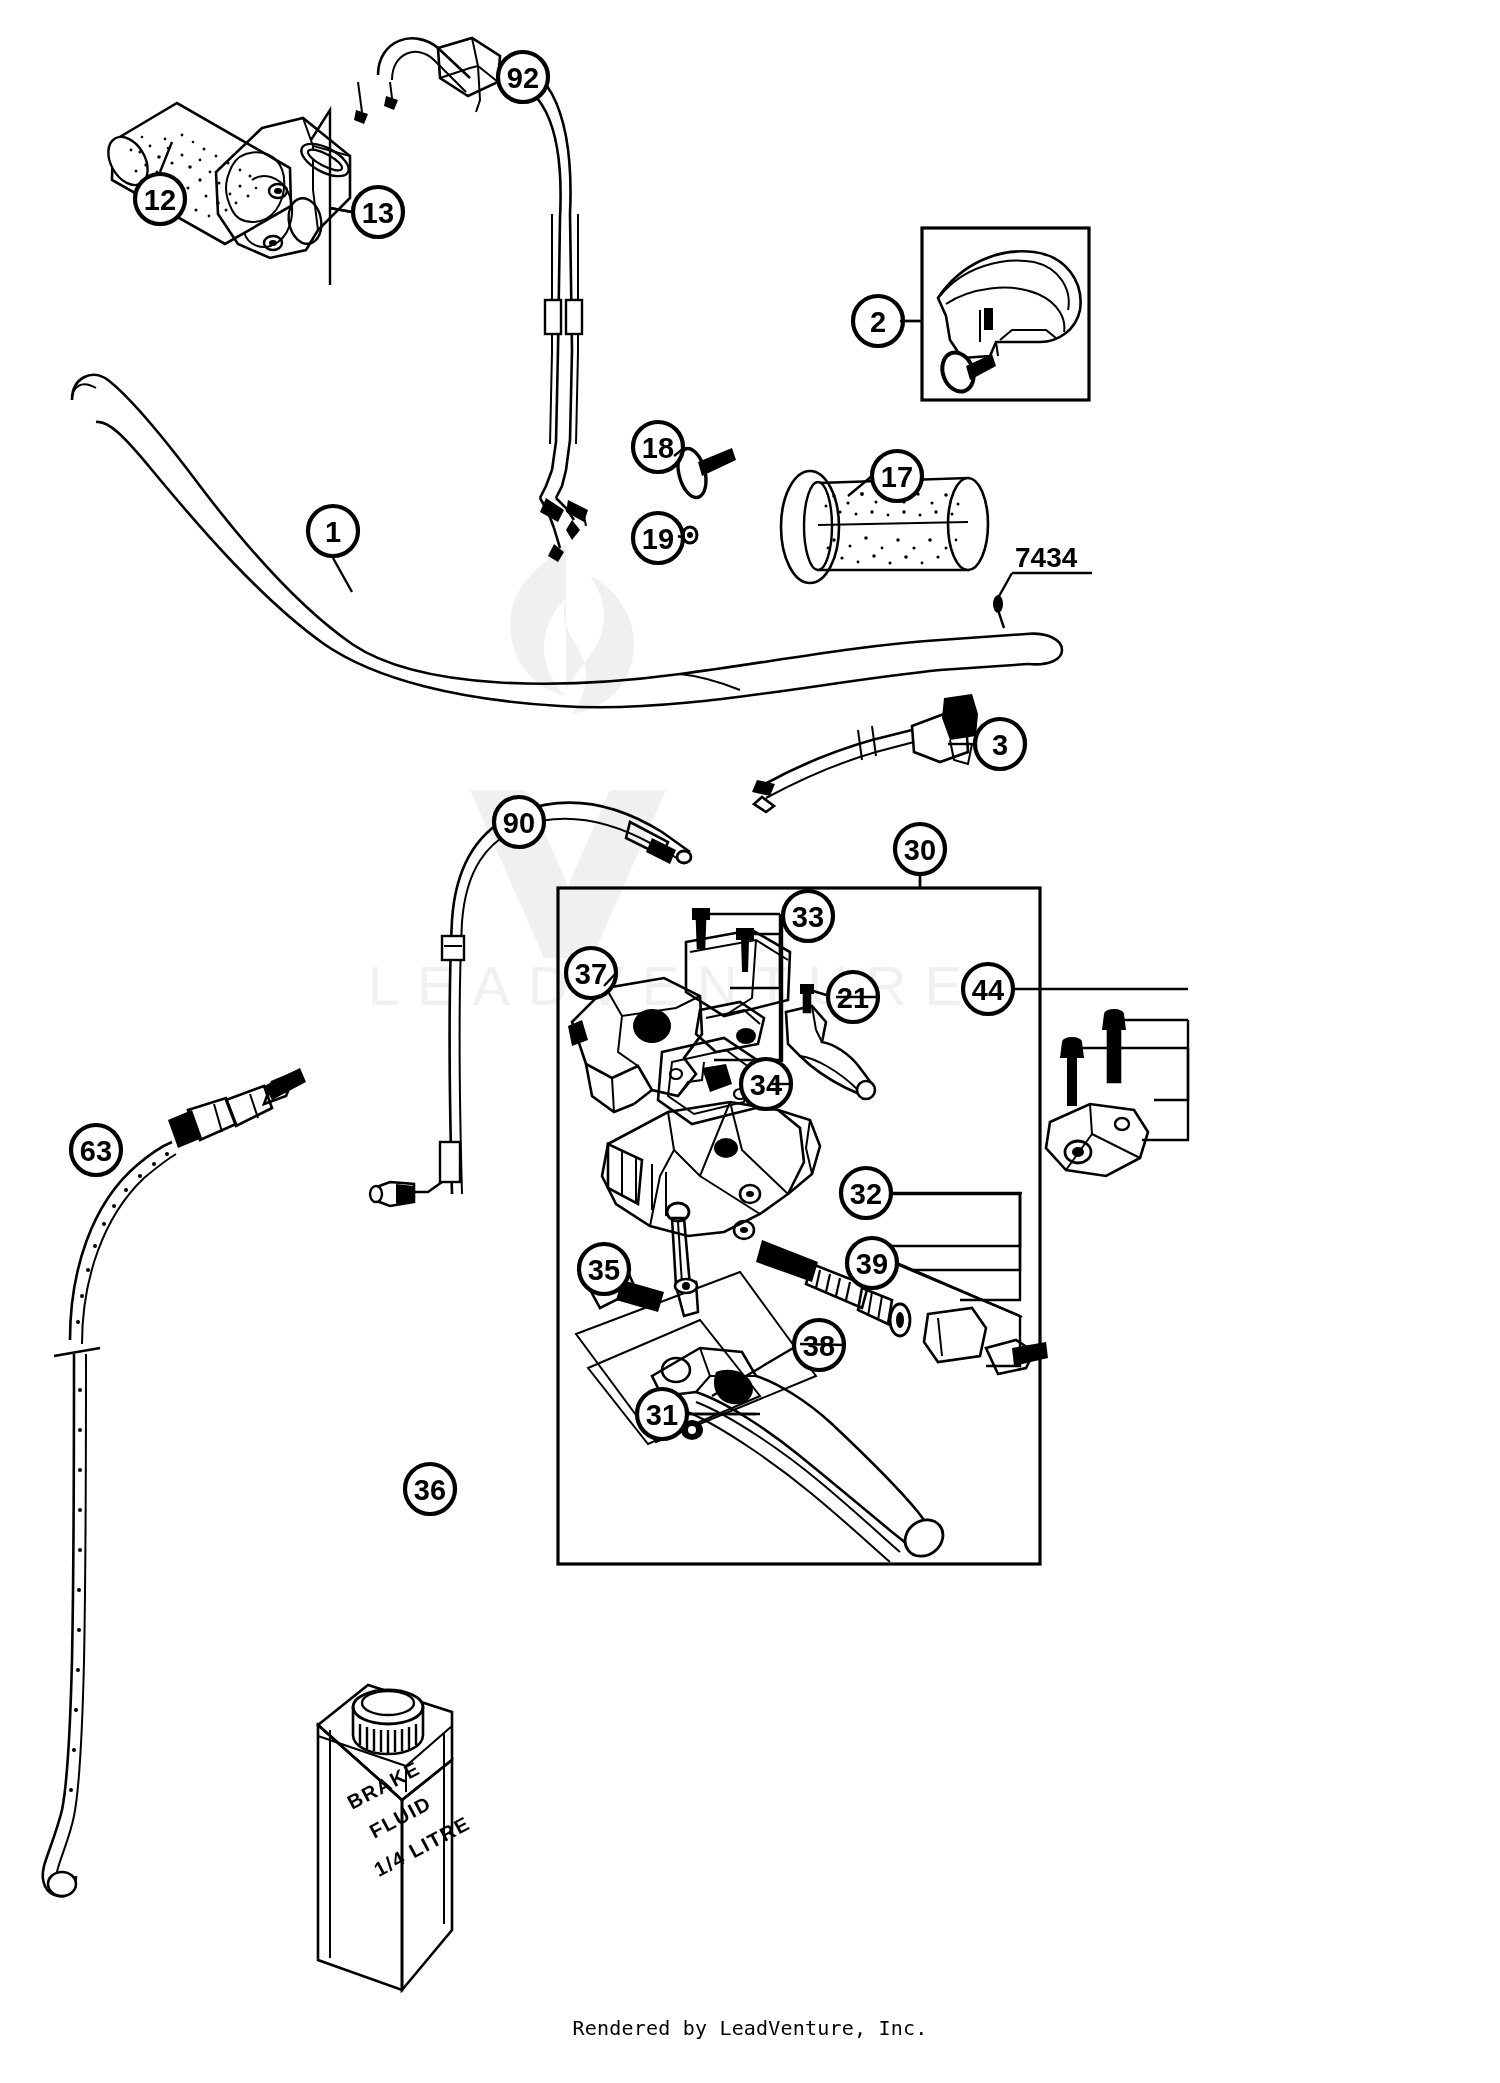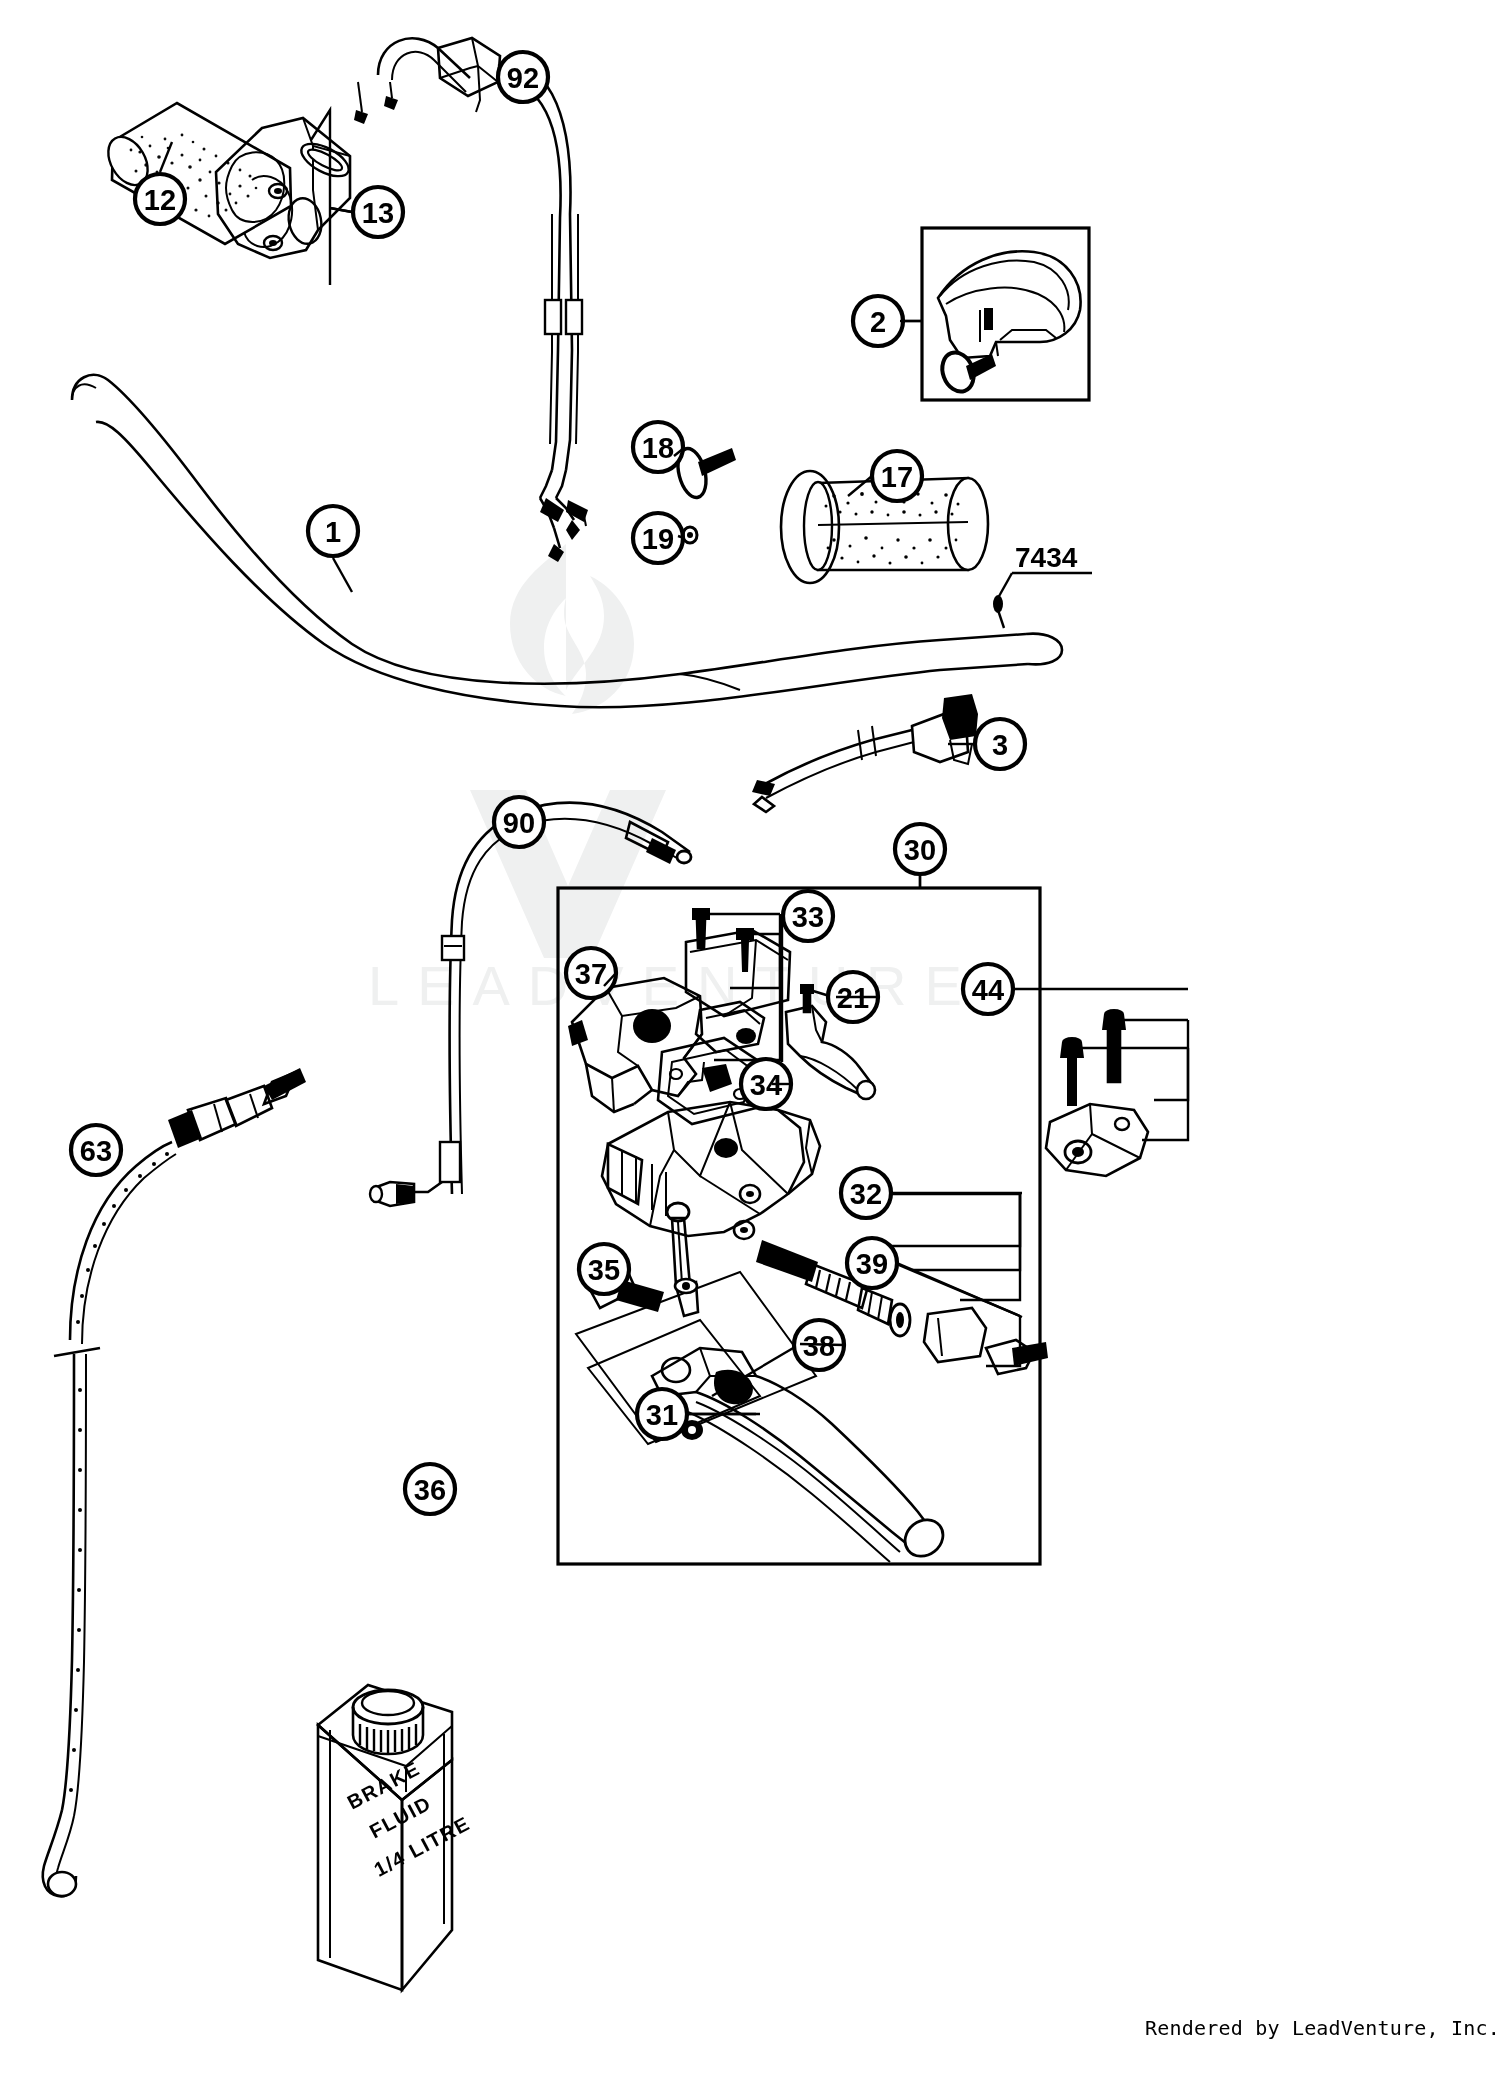--- a/index.html
+++ b/index.html
@@ -22,21 +22,21 @@
     left: 0;
     top: 0;
     width: 1500px;
     height: 2083px;
   }
   .footer-text {
     position: absolute;
     left: 0;
     top: 2016px;
     width: 1500px;
-    text-align: right;
+    text-align: center;
     font-family: "DejaVu Sans Mono", monospace;
     font-size: 20px;
     letter-spacing: 0.2px;
     color: #000000;
   }
   svg text { font-family: "Liberation Sans", sans-serif; }
   .callout-num {
     font-family: "Liberation Sans", sans-serif;
     font-weight: bold;
     font-size: 29px;

